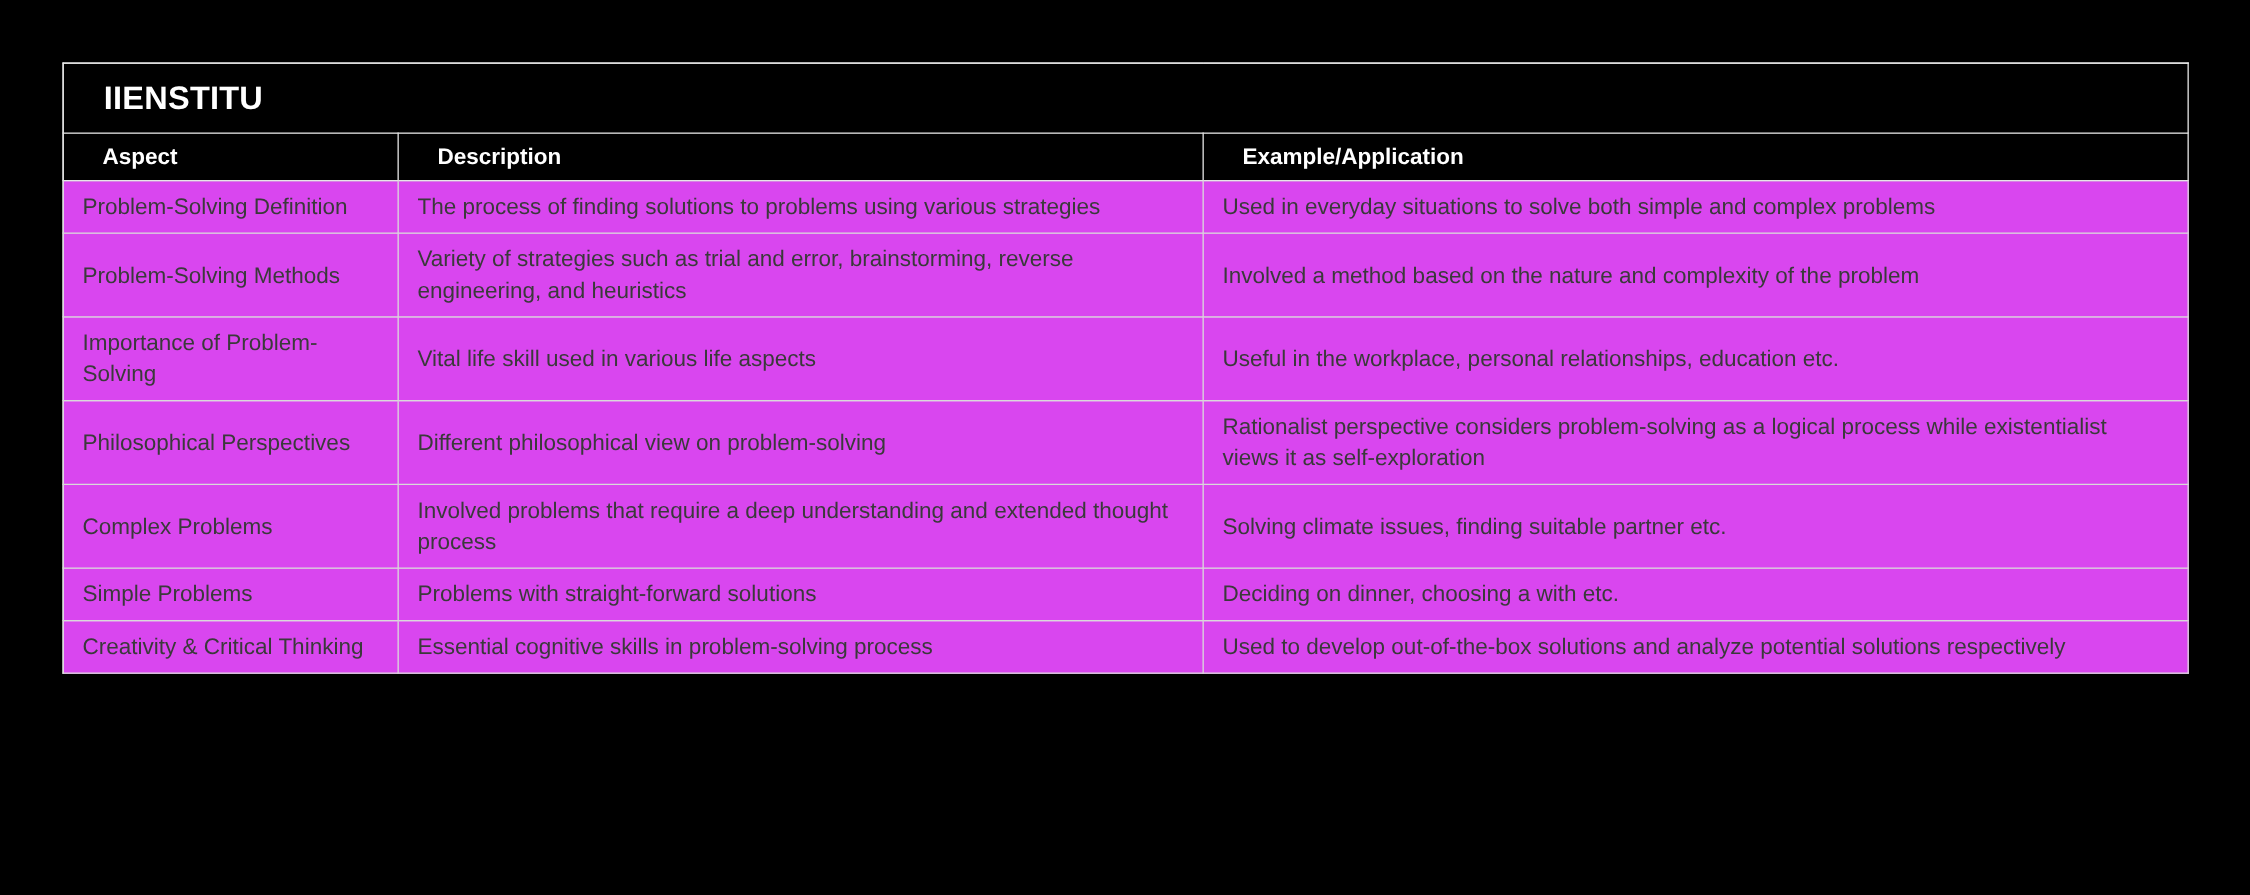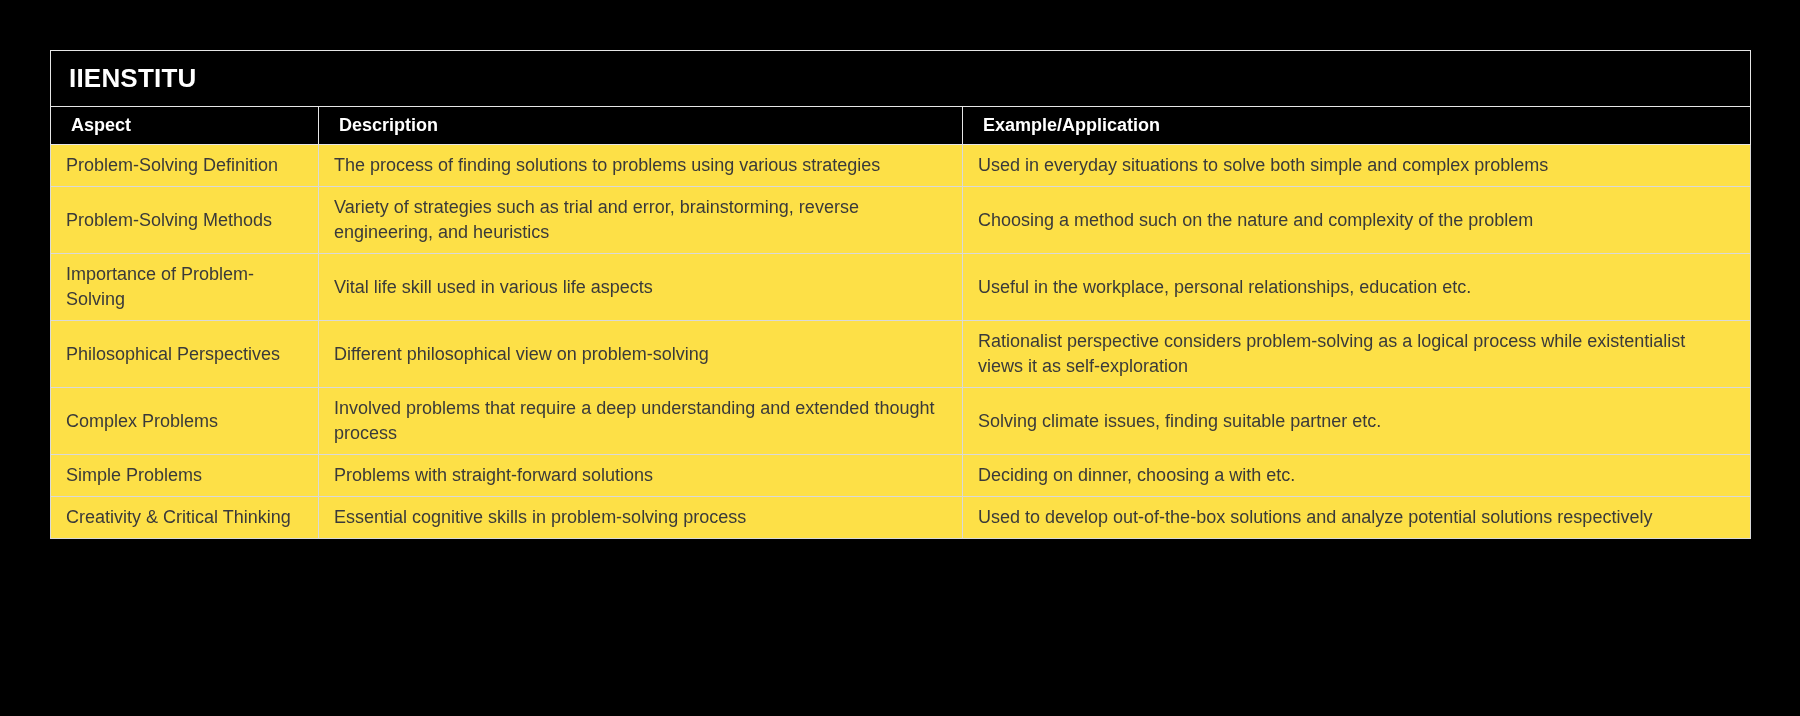--- a/index.html
+++ b/index.html
@@ -29,35 +29,35 @@
   table.data-table td {
     border: 1px solid #d9d9d9;
     box-sizing: border-box;
   }
   tr.title-row th {
     background: #000000;
     color: #ffffff;
     text-align: left;
     font-size: 26px;
     font-weight: bold;
-    padding: 12px 18px;
+    padding: 12px 32px;
     letter-spacing: 0.2px;
     border-color: #e6e6e6;
   }
   tr.header-row th {
     background: #000000;
     color: #ffffff;
     text-align: left;
     font-size: 18px;
     font-weight: bold;
-    padding: 8px 20px;
+    padding: 8px 31px;
     border-color: #e6e6e6;
   }
   tbody td {
-    background: #fde047;
+    background: #d946ef;
     color: #3a3a3a;
     font-size: 18px;
     line-height: 25px;
     padding: 8px 15px;
     vertical-align: middle;
     text-align: left;
   }
 </style>
 </head>
 <body>
@@ -81,21 +81,21 @@
     </thead>
     <tbody>
         <tr>
           <td>Problem-Solving Definition</td>
           <td>The process of finding solutions to problems using various strategies</td>
           <td>Used in everyday situations to solve both simple and complex problems</td>
         </tr>
         <tr>
           <td>Problem-Solving Methods</td>
           <td>Variety of strategies such as trial and error, brainstorming, reverse engineering, and heuristics</td>
-          <td>Choosing a method such on the nature and complexity of the problem</td>
+          <td>Involved a method based on the nature and complexity of the problem</td>
         </tr>
         <tr>
           <td>Importance of Problem-Solving</td>
           <td>Vital life skill used in various life aspects</td>
           <td>Useful in the workplace, personal relationships, education etc.</td>
         </tr>
         <tr>
           <td>Philosophical Perspectives</td>
           <td>Different philosophical view on problem-solving</td>
           <td>Rationalist perspective considers problem-solving as a logical process while existentialist views it as self-exploration</td>

